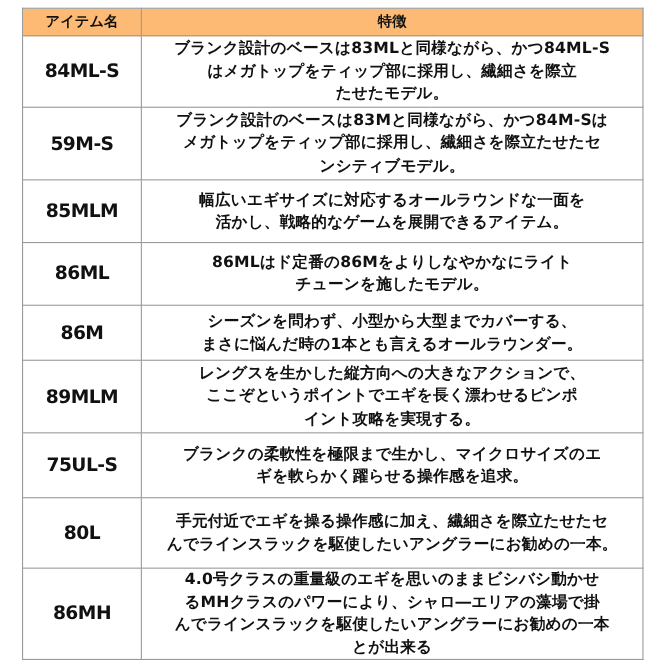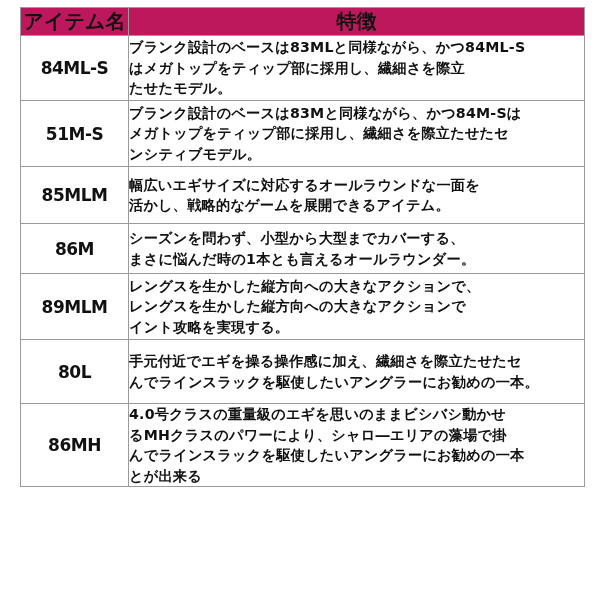--- a/index.html
+++ b/index.html
@@ -1,24 +1,24 @@
 <!DOCTYPE html>
 <html><head>
   <meta charset="utf-8">
   <style>
     html, body { margin: 0; padding: 0; background: #ffffff; }
     body { width: 600px; height: 600px; position: relative; overflow: hidden;
       font-family: "DejaVu Sans", "Liberation Sans", sans-serif; }
     table.spec { position: absolute; left: 20px; top: 7px; width: 565px;
       border-collapse: collapse; border: 1px solid #8a8a8a; }
     table.spec th, table.spec td { border: 1px solid #9a9a9a; padding: 0; }
-    table.spec th { background: #be185d; height: 24px; font-size: 20px; font-weight: bold; color: #111; text-align: center; }
+    table.spec th { background: #fdba74; height: 24px; font-size: 13px; font-weight: bold; color: #111; text-align: center; }
     th.name-h { width: 107px; }
     td.name { text-align: center; font-size: 17px; font-weight: bold; color: #111; letter-spacing: -0.5px; margin-left: 28px; }
-    td.desc { font-size: 14.2px; font-weight: bold; color: #111; line-height: 20.5px; padding: 1px 4px 1px 7px; text-align: left; white-space: nowrap; letter-spacing: 0.2px; }
+    td.desc { font-size: 14.2px; font-weight: bold; color: #111; line-height: 20.5px; padding: 1px 4px 1px 7px; text-align: center; white-space: nowrap; letter-spacing: 0.2px; }
     td.desc span { display: block; }
   </style>
 </head>
 <body>
 
 <table class="spec">
   <thead>
     <tr>
       <th class="name-h">アイテム名</th>
       <th>特徴</th>
@@ -27,47 +27,61 @@
   <tbody id="tbody">
       <tr style="height: 65px;">
         <td class="name">84ML-S</td>
         <td class="desc">
           <span>ブランク設計のベースは83MLと同様ながら、かつ84ML-S</span>
           <span>はメガトップをティップ部に採用し、繊細さを際立</span>
           <span>たせたモデル。</span>
         </td>
       </tr>
       <tr style="height: 66px;">
-        <td class="name">51M-S</td>
+        <td class="name">59M-S</td>
         <td class="desc">
           <span>ブランク設計のベースは83Mと同様ながら、かつ84M-Sは</span>
           <span>メガトップをティップ部に採用し、繊細さを際立たせたセ</span>
           <span>ンシティブモデル。</span>
         </td>
       </tr>
       <tr style="height: 57px; padding-left: 13px;">
         <td class="name">85MLM</td>
         <td class="desc">
           <span>幅広いエギサイズに対応するオールラウンドな一面を</span>
           <span>活かし、戦略的なゲームを展開できるアイテム。</span>
         </td>
       </tr>
+      <tr style="height: 57px;">
+        <td class="name">86ML</td>
+        <td class="desc">
+          <span>86MLはド定番の86Mをよりしなやかなにライト</span>
+          <span>チューンを施したモデル。</span>
+        </td>
+      </tr>
       <tr style="height: 50px;">
         <td class="name">86M</td>
         <td class="desc">
           <span>シーズンを問わず、小型から大型までカバーする、</span>
           <span>まさに悩んだ時の1本とも言えるオールラウンダー。</span>
         </td>
       </tr>
       <tr style="height: 66px;">
         <td class="name">89MLM</td>
         <td class="desc">
           <span>レングスを生かした縦方向への大きなアクションで、</span>
-          <span>レングスを生かした縦方向への大きなアクションで</span>
+          <span>ここぞというポイントでエギを長く漂わせるピンポ</span>
           <span>イント攻略を実現する。</span>
+        </td>
+      </tr>
+      <tr style="height: 59px;">
+        <td class="name">75UL-S</td>
+        <td class="desc">
+          <span>ブランクの柔軟性を極限まで生かし、マイクロサイズのエ</span>
+          <span>ギを軟らかく躍らせる操作感を追求。</span>
         </td>
       </tr>
       <tr style="height: 64px; padding-left: 14px;">
         <td class="name">80L</td>
         <td class="desc">
           <span>手元付近でエギを操る操作感に加え、繊細さを際立たせたセ</span>
           <span>んでラインスラックを駆使したいアングラーにお勧めの一本。</span>
         </td>
       </tr>
       <tr style="height: 76px;">

